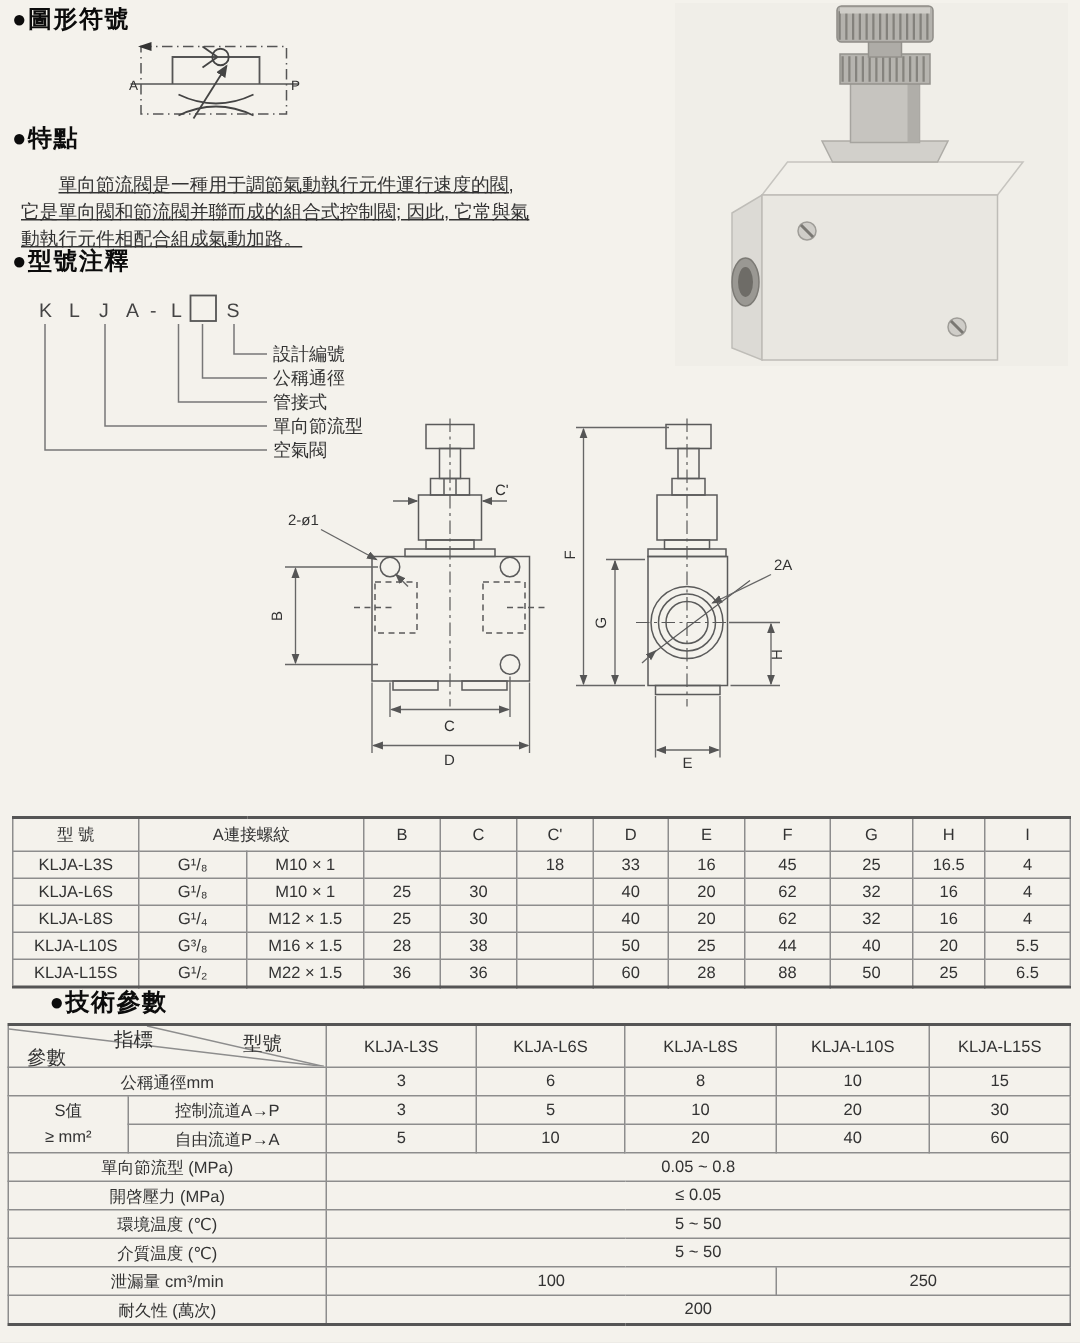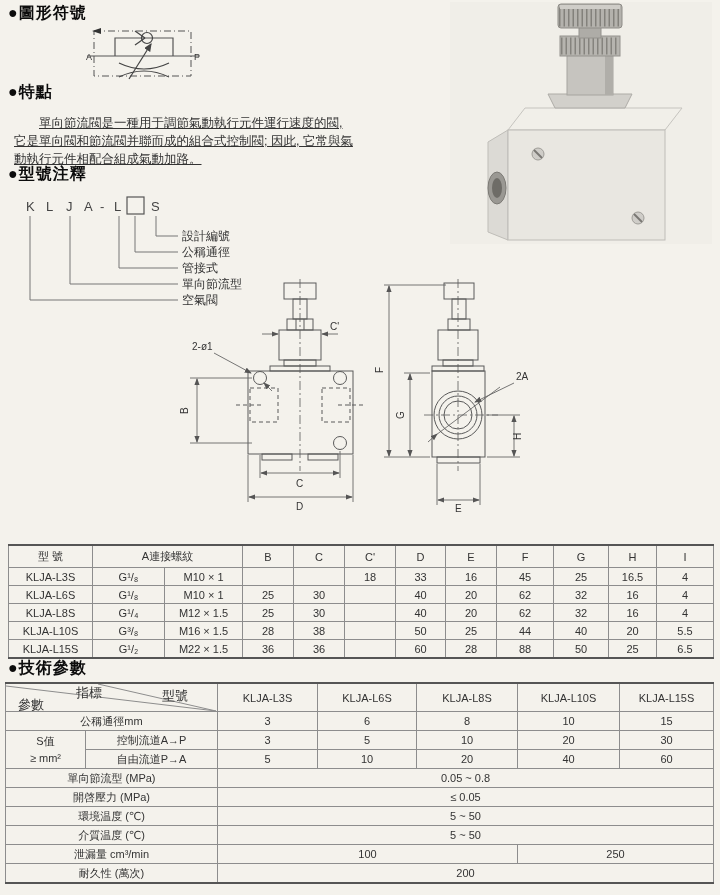--- a/index.html
+++ b/index.html
@@ -320,21 +320,21 @@
         <td>60</td>
         <td>28</td>
         <td>88</td>
         <td>50</td>
         <td>25</td>
         <td>6.5</td>
       </tr>
     </tbody>
   </table>
 
-  <div class="heading" style="top:658px;">●技術參數</div>
+  <div class="heading" style="top:658px;margin-left:25px;">●技術參數</div>
 
   <table class="tech-table">
     <colgroup>
       <col style="width:80px">
         <col style="width:132px">
       <col style="width:100px">
         <col style="width:99px">
         <col style="width:101px">
       <col style="width:102px">
         <col style="width:94px">

